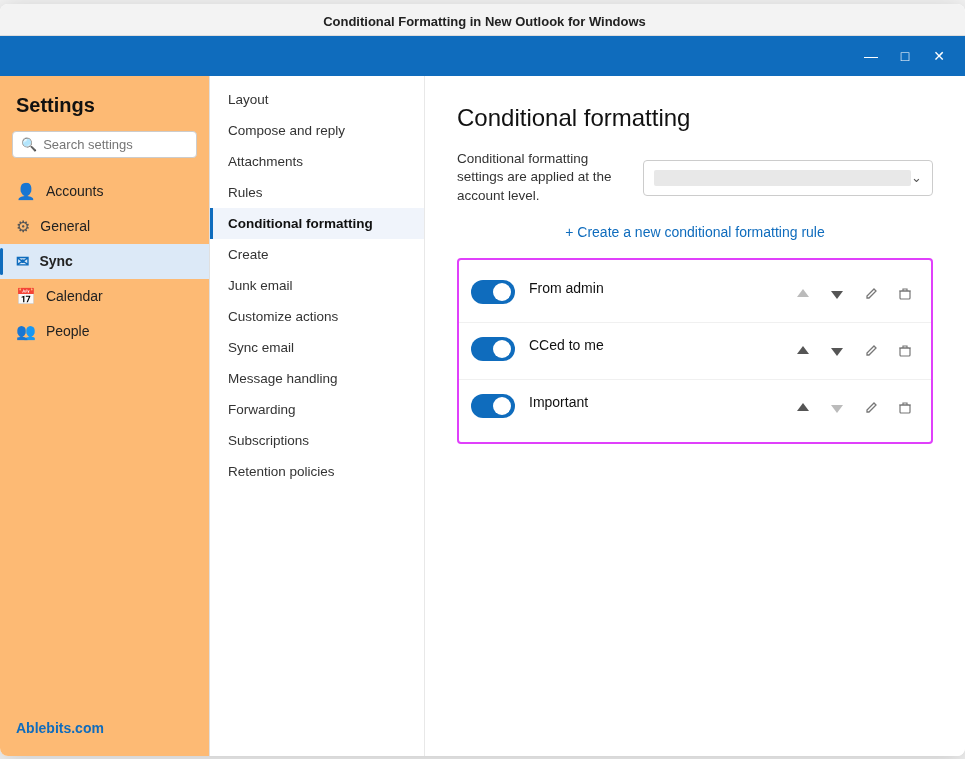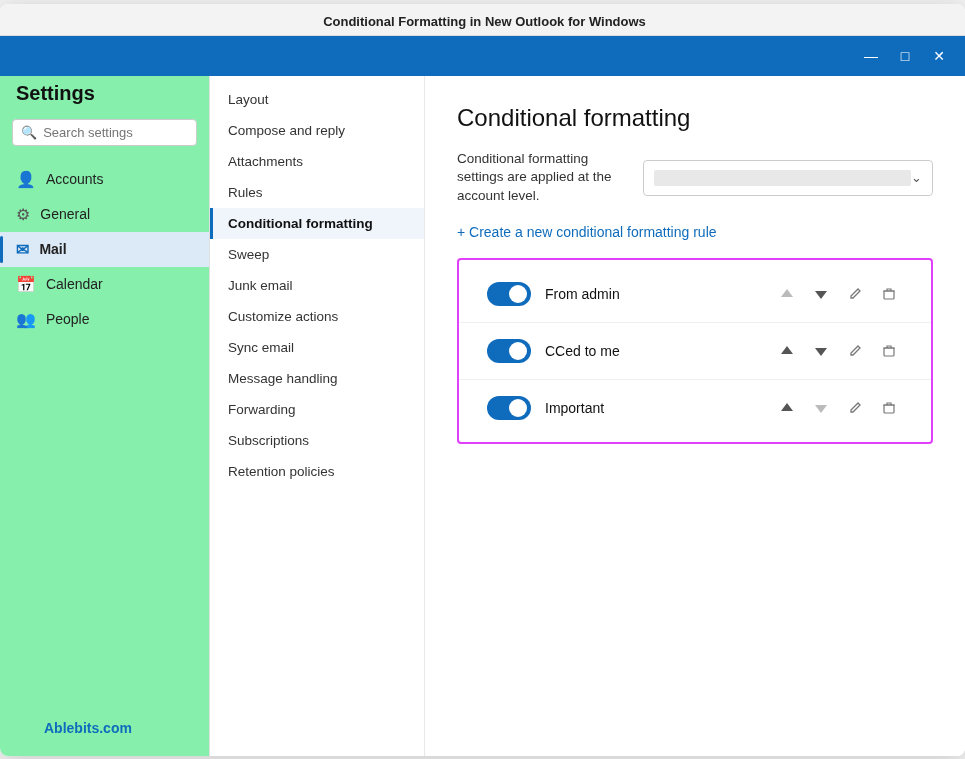--- a/index.html
+++ b/index.html
@@ -8,21 +8,21 @@
     .window-wrapper { width: 965px; background: #fff; box-shadow: 0 4px 24px rgba(0,0,0,0.18); border-radius: 8px; overflow: hidden; }
 
     .window-title-bar-outer { background: #f3f3f3; padding: 10px 0 6px 4px; text-align: center; font-size: 13px; font-weight: 600; color: #222; border-bottom: 1px solid #ddd; }
 
     .window-chrome { background: #0f6cbd; height: 40px; display: flex; align-items: center; justify-content: flex-end; padding: 0 10px; gap: 2px; }
     .chrome-btn { width: 32px; height: 22px; border: none; background: transparent; color: #fff; font-size: 14px; cursor: pointer; border-radius: 4px; display: flex; align-items: center; justify-content: center; }
 
     .app-body { display: flex; height: 680px; }
 
     
-    .sidebar { width: 210px; background: #86efac; border-right: 1px solid #e0e0e0; padding: 6px 0 10px 0; display: flex; flex-direction: column; }
+    .sidebar { width: 210px; background: #fdba74; border-right: 1px solid #e0e0e0; padding: 18px 0 10px 0; display: flex; flex-direction: column; }
     .sidebar-title { font-size: 20px; font-weight: 600; color: #111; padding: 0 16px 14px 16px; }
     .search-box { margin: 0 12px 16px 12px; display: flex; align-items: center; border: 1px solid #ccc; border-radius: 4px; background: #fff; padding: 5px 8px; gap: 6px; }
     .search-box input { border: none; outline: none; font-size: 13px; color: #333; width: 100%; background: transparent; }
     .search-icon-sm { color: #666; font-size: 13px; }
 
     .nav-item { display: flex; align-items: center; gap: 10px; padding: 8px 16px; cursor: pointer; font-size: 14px; color: #222; border-radius: 0; position: relative; }
     .nav-item.active { background: #dce9f7; font-weight: 600; }
     .nav-item.active::before { content: ''; position: absolute; left: 0; top: 4px; bottom: 4px; width: 3px; background: #0f6cbd; border-radius: 2px; }
     .nav-icon { font-size: 16px; color: #555; }
     .nav-item.active .nav-icon { color: #0f6cbd; }
@@ -36,40 +36,40 @@
     .main-content { flex: 1; padding: 28px 32px 20px 32px; overflow-y: auto; background: #fff; }
     .main-title { font-size: 24px; font-weight: 400; color: #111; margin-bottom: 18px; }
     .description { font-size: 13.5px; color: #333; line-height: 1.6; margin-bottom: 22px; max-width: 500px; }
 
     .account-row { display: flex; align-items: center; gap: 26px; margin-bottom: 18px; }
     .account-label { font-size: 13.5px; color: #333; max-width: 190px; line-height: 1.4; }
     .account-select { display: flex; align-items: center; border: 1px solid #ccc; border-radius: 4px; background: #fff; padding: 6px 10px; min-width: 290px; height: 36px; cursor: pointer; justify-content: space-between; }
     .account-select-value { font-size: 13px; color: #aaa; flex: 1; background: #e8e8e8; height: 16px; border-radius: 2px; }
     .chevron { font-size: 13px; color: #555; }
 
-    .create-rule-btn { display: flex; align-items: center; gap: 6px; color: #0f6cbd; font-size: 14px; cursor: pointer; margin-bottom: 18px; font-weight: 500; }
+    .create-rule-btn { display: flex; align-items: center; gap: 6px; color: #0f6cbd; font-size: 14px; cursor: pointer; margin-bottom: 18px; font-weight: 500; justify-content: center; }
 
     
     .rules-box { border: 2px solid #e040fb; border-radius: 4px; padding: 6px 0; }
-    .rule-row { display: flex; align-items: center; padding: 14px 28px; border-bottom: 1px solid #f0f0f0; gap: 14px; }
+    .rule-row { display: flex; align-items: flex-start; padding: 14px 12px; border-bottom: 1px solid #f0f0f0; gap: 14px; }
     .rule-row:last-child { border-bottom: none; }
     .rule-name { flex: 1; font-size: 14px; color: #111; }
 
     
     .toggle { width: 44px; height: 24px; border-radius: 12px; background: #0f6cbd; position: relative; cursor: pointer; flex-shrink: 0; }
     .toggle::after { content: ''; position: absolute; width: 18px; height: 18px; background: #fff; border-radius: 50%; top: 3px; right: 4px; transition: left 0.2s; }
 
     
     .action-icons { display: flex; gap: 6px; align-items: center; }
     .action-btn { width: 28px; height: 28px; border: none; background: transparent; cursor: pointer; display: flex; align-items: center; justify-content: center; font-size: 15px; border-radius: 3px; }
     .action-btn.disabled { color: #bbb; cursor: default; }
     .edit-icon { color: #777; }
     .delete-icon { color: #777; }
 
-    .watermark { padding: 10px 16px; font-size: 14px; color: #0f6cbd; font-weight: 600; margin-top: auto; margin-left: 28px; }
+    .watermark { padding: 10px 16px; font-size: 14px; color: #0f6cbd; font-weight: 600; margin-top: auto; }
   </style>
 </head>
 <body>
 
 <div class="window-wrapper">
 
   <div class="window-title-bar-outer">
     <span>Conditional Formatting in New Outlook for Windows</span>
   </div>
 
@@ -91,21 +91,21 @@
       <div class="nav-item">
         <span class="nav-icon">👤</span>
         <span>Accounts</span>
       </div>
       <div class="nav-item">
         <span class="nav-icon">⚙</span>
         <span>General</span>
       </div>
       <div class="nav-item active">
         <span class="nav-icon">✉</span>
-        <span>Mail</span>
+        <span>Sync</span>
       </div>
       <div class="nav-item">
         <span class="nav-icon">📅</span>
         <span>Calendar</span>
       </div>
       <div class="nav-item">
         <span class="nav-icon">👥</span>
         <span>People</span>
       </div>
 
@@ -124,21 +124,21 @@
       <div class="mid-item">
         <span>Attachments</span>
       </div>
       <div class="mid-item">
         <span>Rules</span>
       </div>
       <div class="mid-item active">
         <span>Conditional formatting</span>
       </div>
       <div class="mid-item">
-        <span>Sweep</span>
+        <span>Create</span>
       </div>
       <div class="mid-item">
         <span>Junk email</span>
       </div>
       <div class="mid-item">
         <span>Customize actions</span>
       </div>
       <div class="mid-item">
         <span>Sync email</span>
       </div>

